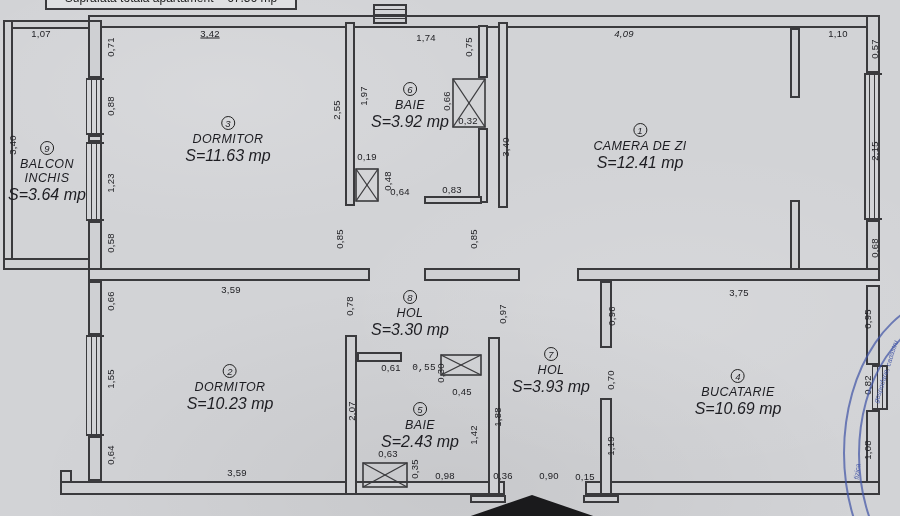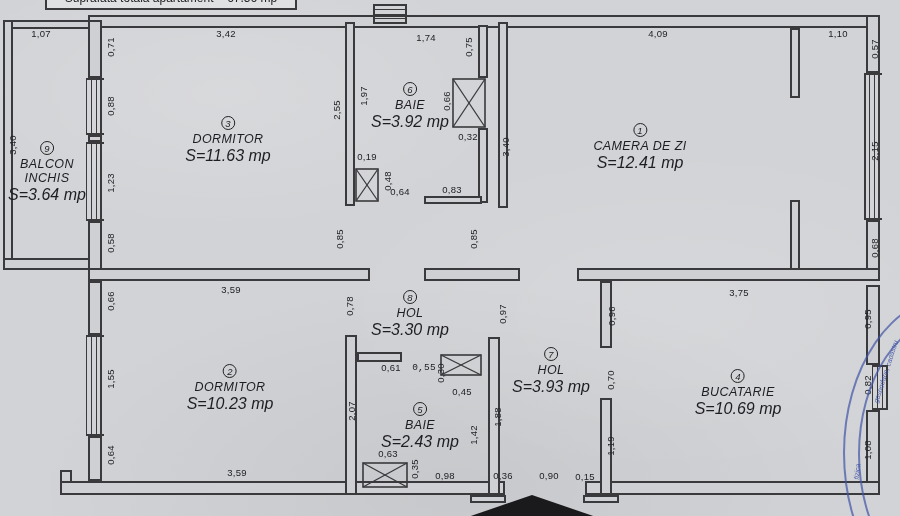--- a/index.html
+++ b/index.html
@@ -102,34 +102,34 @@
     <line x1="1" y1="1" x2="41" y2="21" stroke="#3a3a3d" stroke-width="1.3"></line>
     <line x1="41" y1="1" x2="1" y2="21" stroke="#3a3a3d" stroke-width="1.3"></line>
         </svg></div>
       <div class="xbox" style="left: 362px; top: 462px; width: 46px; height: 26px;"><svg width="46" height="26">
     <rect x="1" y="1" width="44" height="24" fill="none" stroke="#3a3a3d" stroke-width="1.6"></rect>
     <line x1="1" y1="1" x2="45" y2="25" stroke="#3a3a3d" stroke-width="1.3"></line>
     <line x1="45" y1="1" x2="1" y2="25" stroke="#3a3a3d" stroke-width="1.3"></line>
         </svg></div>
       <div class="vent" style="left: 373px; top: 4px; width: 34px; height: 20px;"></div>
       <span class="dim" style="left: 41px; top: 33px;">1,07</span>
-      <span class="dim" style="left: 226px; top: 33px;">3,42</span>
+      <span class="dim" style="left: 210px; top: 33px; text-decoration: underline;">3,42</span>
       <span class="dim" style="left: 426px; top: 37px;">1,74</span>
-      <span class="dim" style="left: 658px; top: 33px;">4,09</span>
+      <span class="dim" style="left: 624px; top: 33px; font-style: italic;">4,09</span>
       <span class="dim" style="left: 838px; top: 33px;">1,10</span>
       <span class="dim vert" style="left: 110px; top: 47px;">0,71</span>
       <span class="dim vert" style="left: 110px; top: 106px;">0,88</span>
       <span class="dim vert" style="left: 110px; top: 183px;">1,23</span>
       <span class="dim vert" style="left: 110px; top: 243px;">0,58</span>
       <span class="dim vert" style="left: 12px; top: 145px;">3,40</span>
       <span class="dim vert" style="left: 336px; top: 110px;">2,55</span>
       <span class="dim vert" style="left: 363px; top: 96px;">1,97</span>
       <span class="dim vert" style="left: 468px; top: 47px;">0,75</span>
       <span class="dim vert" style="left: 446px; top: 101px;">0,66</span>
-      <span class="dim" style="left: 468px; top: 136px;">0,32</span>
+      <span class="dim" style="left: 468px; top: 120px;">0,32</span>
       <span class="dim vert" style="left: 505px; top: 147px;">3,40</span>
       <span class="dim vert" style="left: 874px; top: 49px;">0,57</span>
       <span class="dim vert" style="left: 874px; top: 151px;">2,15</span>
       <span class="dim vert" style="left: 874px; top: 248px;">0,68</span>
       <span class="dim" style="left: 367px; top: 156px;">0,19</span>
       <span class="dim vert" style="left: 387px; top: 181px;">0,48</span>
       <span class="dim" style="left: 400px; top: 191px;">0,64</span>
       <span class="dim" style="left: 452px; top: 189px;">0,83</span>
       <span class="dim vert" style="left: 339px; top: 239px;">0,85</span>
       <span class="dim vert" style="left: 473px; top: 239px;">0,85</span>

